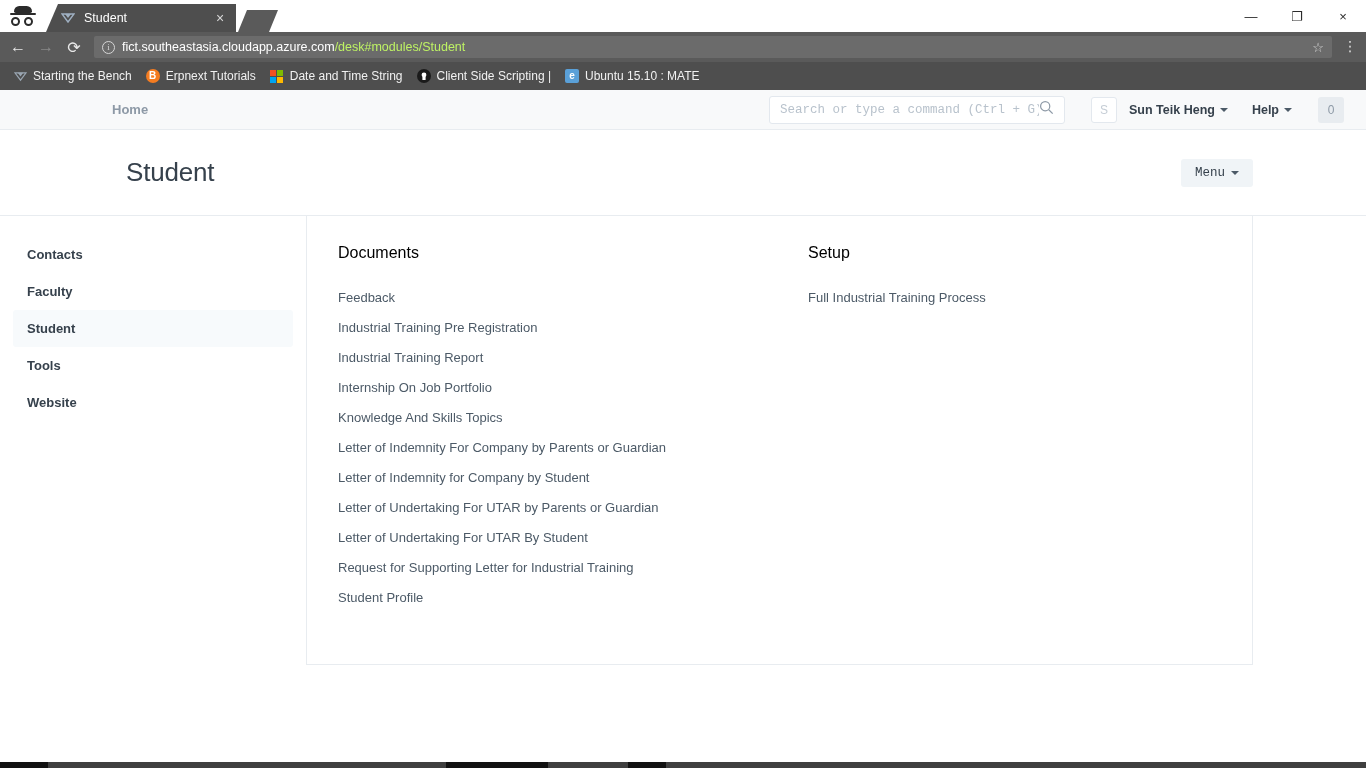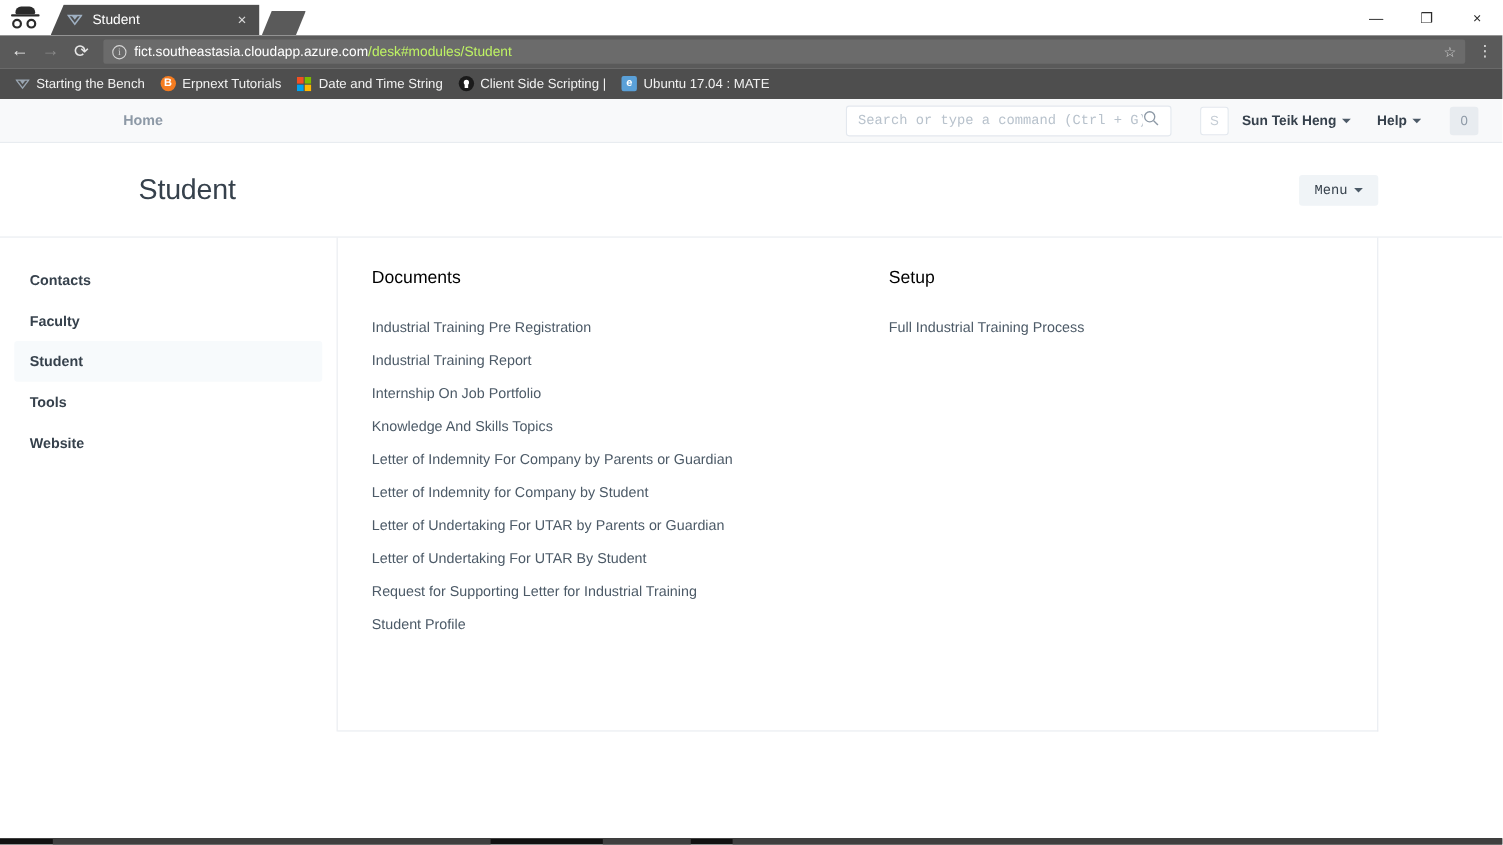--- a/index.html
+++ b/index.html
@@ -283,21 +283,21 @@
           <svg width="12" height="12" viewBox="0 0 12 12">
             <circle cx="6" cy="6" r="6" fill="#1b1b1b"></circle>
             <circle cx="6" cy="5" r="2.4" fill="#ffffff"></circle>
             <rect x="4.4" y="7" width="3.2" height="3" fill="#ffffff"></rect>
           </svg>
         </span>
         <span>Client Side Scripting |</span>
       </div>
       <div class="bm">
         <span class="bm-ico" style="background: rgb(90, 160, 216); color: rgb(255, 255, 255); font-weight: bold; text-align: center; line-height: 14px;">e</span>
-        <span>Ubuntu 17.04 : MATE</span>
+        <span>Ubuntu 15.10 : MATE</span>
       </div>
     </div>
 
   <div class="viewport">
 
     <div class="app-navbar">
       <span class="nav-home">Home</span>
       <div class="nav-search-wrap">
         <div class="nav-search">
           <input type="text" placeholder="Search or type a command (Ctrl + G)" style="">
@@ -338,20 +338,21 @@
           <div class="side-item"><span>Contacts</span></div>
           <div class="side-item"><span>Faculty</span></div>
           <div class="side-item active"><span>Student</span></div>
           <div class="side-item"><span>Tools</span></div>
           <div class="side-item"><span>Website</span></div>
         </div>
       <div class="content-card">
         <div class="cols" id="sections">
             <div class="col">
               <div class="col-title">Documents</div>
+              <a class="link-item">Feedback</a>
               <a class="link-item">Industrial Training Pre Registration</a>
               <a class="link-item">Industrial Training Report</a>
               <a class="link-item">Internship On Job Portfolio</a>
               <a class="link-item">Knowledge And Skills Topics</a>
               <a class="link-item">Letter of Indemnity For Company by Parents or Guardian</a>
               <a class="link-item">Letter of Indemnity for Company by Student</a>
               <a class="link-item">Letter of Undertaking For UTAR by Parents or Guardian</a>
               <a class="link-item">Letter of Undertaking For UTAR By Student</a>
               <a class="link-item">Request for Supporting Letter for Industrial Training</a>
               <a class="link-item">Student Profile</a>

